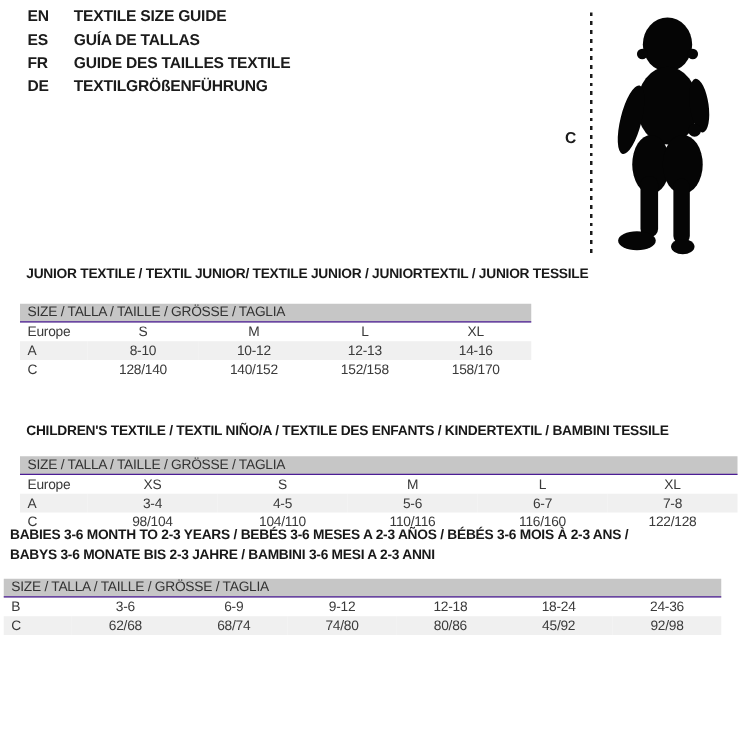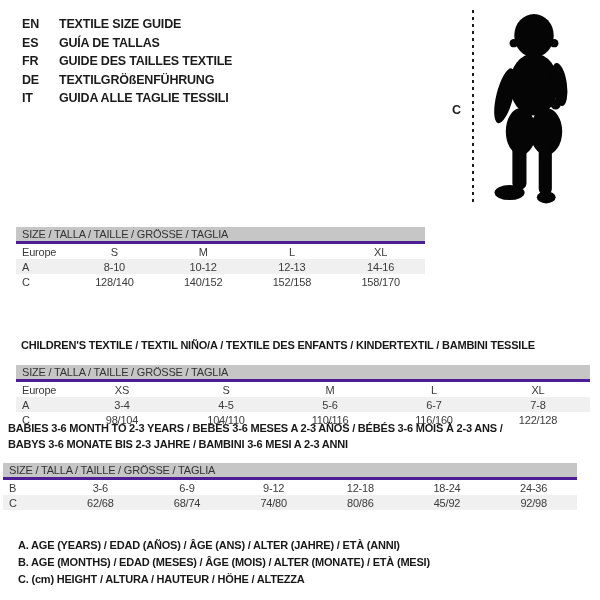--- a/index.html
+++ b/index.html
@@ -1,37 +1,37 @@
 <!DOCTYPE html>
 <html><head>
 <meta charset="utf-8">
 <style>
   html,body{margin:0;padding:0;background:#fff;}
   .page{position:relative;width:600px;height:600px;background:#ffffff;overflow:hidden;
         font-family:"Liberation Sans", sans-serif;color:#1c1c1c;}
 
   
-  .lang-header{position:absolute;left:22px;top:15px;font-weight:bold;font-size:12.5px;
+  .lang-header{position:absolute;left:22px;top:4px;font-weight:bold;font-size:12.5px;
                letter-spacing:-0.2px;color:#1b1b1b;}
   .lang-row{display:flex;height:18.5px;align-items:center;}
   .lang-code{width:37px;}
 
   
   .dash-line{position:absolute;left:472px;top:10px;width:2px;height:196px;
              background:repeating-linear-gradient(to bottom,#1b1b1b 0 3px,transparent 3px 7px);}
   .measure-label{position:absolute;left:452px;top:103px;font-weight:bold;font-size:12.5px;color:#1b1b1b;}
   .baby-svg{position:absolute;left:487px;top:6px;width:94px;height:204px;}
 
   
   .size-table{position:absolute;letter-spacing:-0.2px;}
   .t0{left:16px;top:211px;width:409px;}
   .t1{left:16px;top:337px;width:574px;}
   .t2{left:3px;top:420px;width:574px;}
   .table-title{font-weight:bold;font-size:11px;line-height:16px;color:#181818;padding-left:5px;white-space:nowrap;}
-  .size-bar{height:14px;line-height:14px;background:#c6c6c6;border-bottom:3px solid #4c1d95;
+  .size-bar{height:14px;line-height:14px;background:#c6c6c6;border-bottom:1px solid #4c1d95;
             padding-left:6px;font-size:11px;color:#333;}
   .t0 .size-bar{margin-top:16px;}
   .t1 .size-bar{margin-top:12px;}
   .t2 .size-bar{margin-top:11px;}
   .size-table table{width:100%;border-collapse:collapse;table-layout:fixed;
                     font-size:11px;color:#3a3a3a;}
   .size-table td{height:15px;padding:0;text-align:center;vertical-align:middle;}
   .size-table td.lab{text-align:left;padding-left:6px;}
   .size-table col.labcol{width:54px;}
   .size-table tr.alt{background:#f0f0f0;}
@@ -54,24 +54,20 @@
       <span class="lang-code">ES</span>
       <span class="lang-label">GUÍA DE TALLAS</span>
     </div>
     <div class="lang-row">
       <span class="lang-code">FR</span>
       <span class="lang-label">GUIDE DES TAILLES TEXTILE</span>
     </div>
     <div class="lang-row">
       <span class="lang-code">DE</span>
       <span class="lang-label">TEXTILGRÖßENFÜHRUNG</span>
-    </div>
-    <div class="lang-row">
-      <span class="lang-code">IT</span>
-      <span class="lang-label">GUIDA ALLE TAGLIE TESSILI</span>
     </div>
   </div>
 
   <div class="dash-line"></div>
   <span class="measure-label">C</span>
   <svg class="baby-svg" viewBox="0 0 100 210" xmlns="http://www.w3.org/2000/svg" aria-hidden="true">
     <g fill="#050505">
       <ellipse cx="50" cy="28" rx="21" ry="23"></ellipse>
       <circle cx="28.5" cy="36" r="4.5"></circle>
       <circle cx="71.5" cy="36" r="4.5"></circle>
@@ -83,20 +79,21 @@
       <ellipse cx="63" cy="130" rx="17" ry="25"></ellipse>
       <rect x="27" y="140" width="15" height="52" rx="7"></rect>
       <rect x="55" y="142" width="14" height="56" rx="7"></rect>
       <ellipse cx="24" cy="195" rx="16" ry="8"></ellipse>
       <ellipse cx="63" cy="200" rx="10" ry="6.5"></ellipse>
     </g>
   </svg>
 
   <section id="tables">
       <div class="size-table t0">
+        <div class="table-title">JUNIOR TEXTILE / TEXTIL JUNIOR/ TEXTILE JUNIOR / JUNIORTEXTIL / JUNIOR TESSILE</div>
         <div class="size-bar">SIZE / TALLA / TAILLE / GRÖSSE / TAGLIA</div>
         <table>
           <colgroup>
             <col class="labcol">
             <col>
             <col>
             <col>
             <col>
           </colgroup>
           <tbody>
@@ -195,19 +192,14 @@
               <td class="val">74/80</td>
               <td class="val">80/86</td>
               <td class="val">45/92</td>
               <td class="val">92/98</td>
             </tr>
           </tbody>
         </table>
       </div>
     </section>
 
-  <div class="footnotes">
-    <div>A. AGE (YEARS) / EDAD (AÑOS) / ÂGE (ANS) / ALTER (JAHRE) / ETÀ (ANNI)</div>
-    <div>B. AGE (MONTHS) / EDAD (MESES) / ÂGE (MOIS) / ALTER (MONATE) / ETÀ (MESI)</div>
-    <div>C. (cm) HEIGHT / ALTURA / HAUTEUR / HÖHE / ALTEZZA</div>
-  </div>
 
 </div>
 
 </body></html>

